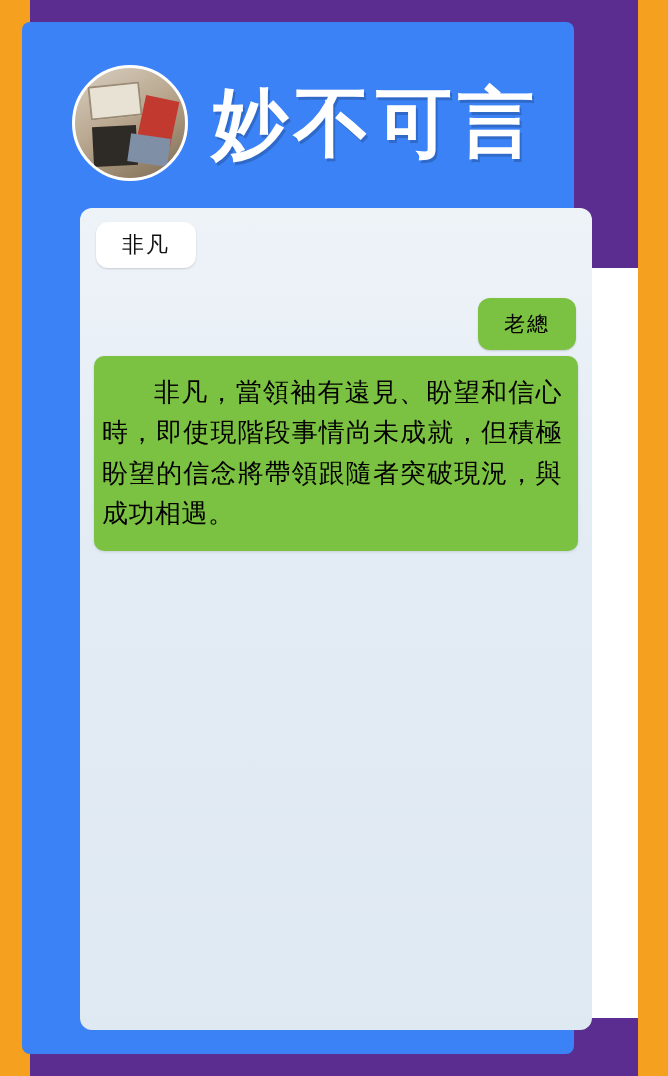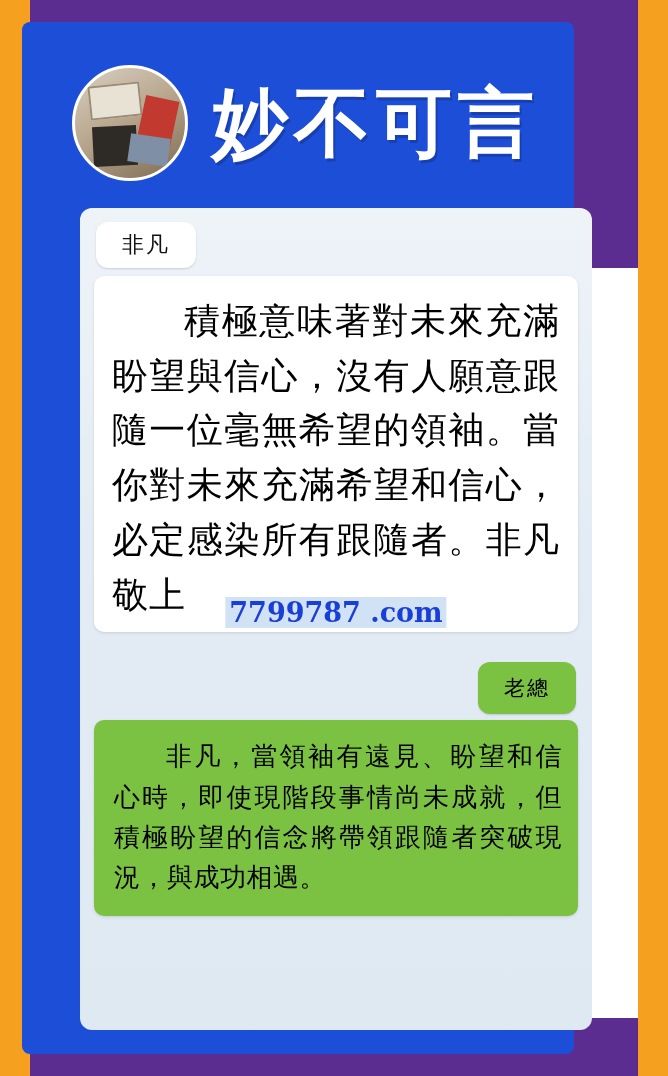--- a/index.html
+++ b/index.html
@@ -43,21 +43,21 @@
     left: 0; bottom: 0;
     width: 668px; height: 58px;
     background: #5b2d91;
   }
 
   
   .card {
     position: absolute;
     left: 22px; top: 22px;
     width: 552px; height: 1032px;
-    background: #1d4ed8;
+    background: #3b82f6;
     border-radius: 8px;
   }
 
   
   .header {
     position: absolute;
     left: 0; top: 36px;
     width: 624px; height: 130px;
     display: flex;
     align-items: center;
@@ -152,21 +152,21 @@
     background: #ffffff;
     border-radius: 10px;
     padding: 18px 18px 10px 18px;
     box-shadow: 0 1px 3px rgba(0,0,0,0.12);
     position: relative;
   }
   .bubble-green {
     margin-top: 6px;
     background: #7cc242;
     border-radius: 10px;
-    padding: 16px 16px 18px 20px;
+    padding: 16px 16px 18px 8px;
     box-shadow: 0 1px 3px rgba(0,0,0,0.12);
   }
   .msg-text {
     font-size: 36px;
     line-height: 1.52;
     color: #000000;
     text-align: justify;
     text-indent: 2em;
     letter-spacing: 1px;
     font-family: "DejaVu Sans", "Liberation Sans", sans-serif;
@@ -217,24 +217,20 @@
       </div>
       <div class="site-title">妙不可言</div>
     </div>
 
     <div class="panel">
 
       <div class="tab-row-left">
         <span class="name-tab">非凡</span>
       </div>
 
-      <div class="bubble-white">
-        <div class="msg-text">積極意味著對未來充滿盼望與信心，沒有人願意跟隨一位毫無希望的領袖。當你對未來充滿希望和信心，必定感染所有跟隨者。非凡 敬上</div>
-        <div class="watermark">7799787 .com</div>
-      </div>
 
       <div class="tab-row-right">
         <span class="name-tab-right">老總</span>
       </div>
 
       <div class="bubble-green">
         <div class="msg-text-small">非凡，當領袖有遠見、盼望和信心時，即使現階段事情尚未成就，但積極盼望的信念將帶領跟隨者突破現況，與成功相遇。</div>
       </div>
 
     </div>

